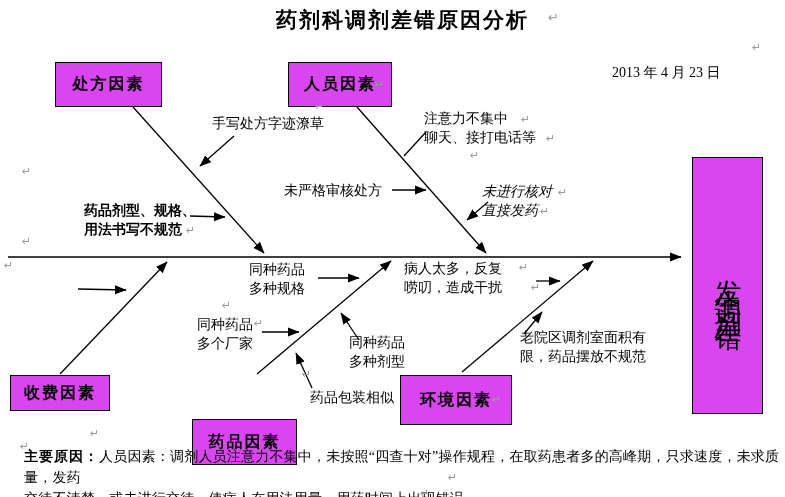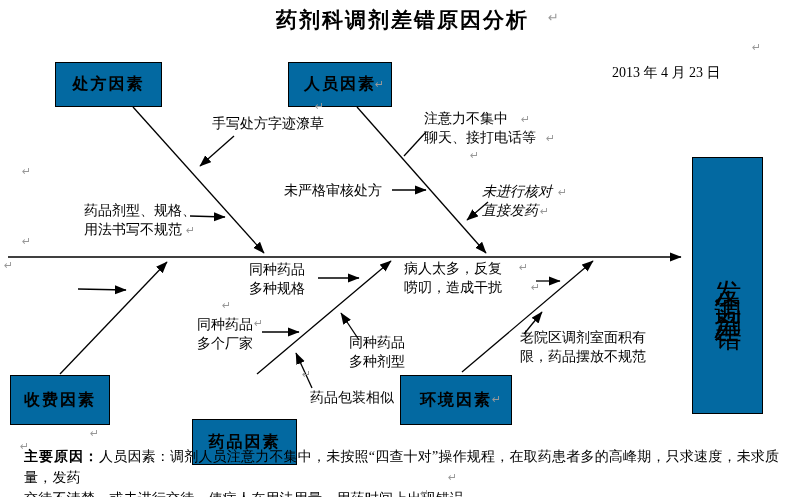--- a/index.html
+++ b/index.html
@@ -1,26 +1,26 @@
 <!DOCTYPE html>
 <html><head>
 <meta charset="utf-8">
 <style>
   html,body{margin:0;padding:0;background:#fff;}
   #page{position:relative;width:785px;height:497px;background:#fff;overflow:hidden;
         font-family:"Liberation Serif", serif;color:#000;}
   .title{position:absolute;top:6px;left:50%;transform:translateX(-46%);
          font-size:21px;font-weight:bold;letter-spacing:2px;white-space:nowrap;}
   .date{position:absolute;top:32px;left:612px;font-size:14px;white-space:nowrap;margin-top:32px;}
-  .box{position:absolute;border:1.5px solid #000;background:#0369a1;
+  .box{position:absolute;border:1.5px solid #000;background:#d946ef;
        display:flex;align-items:center;justify-content:center;
        font-size:16px;font-weight:bold;letter-spacing:2px;box-sizing:border-box;}
   .box-prescription{left:55px;top:62px;width:107px;height:45px;}
   .box-personnel{left:288px;top:62px;width:104px;height:45px;}
-  .box-charging{left:10px;top:375px;width:100px;height:50px;}
+  .box-charging{left:10px;top:375px;width:100px;height:36px;}
   .box-drug{left:192px;top:375px;width:105px;height:46px;margin-top:44px;}
   .box-environment{left:400px;top:375px;width:112px;height:50px;}
   .box-effect{left:692px;top:157px;width:71px;height:257px;border-width:1.5px;}
   .effect-text{writing-mode:vertical-rl;font-size:27px;font-weight:400;
                letter-spacing:9px;line-height:1;}
   .lbl{position:absolute;font-size:14px;line-height:19px;white-space:nowrap;}
   .lbl.tall{line-height:22px;}
   svg.lines{position:absolute;left:0;top:0;}
   .pm{position:absolute;color:#999;font-size:11px;line-height:11px;
       font-family:"DejaVu Sans", sans-serif;}
@@ -79,21 +79,21 @@
   <div class="box box-environment">
     <span>环境因素</span>
   </div>
   <div class="box box-effect">
     <span class="effect-text">发生调剂差错</span>
   </div>
 
   <div class="lbl" style="left:212px;top:114px;">
     <div>手写处方字迹潦草</div>
   </div>
-  <div class="lbl" style="left:84px;top:201px;">
+  <div class="lbl" style="left:84px;top:201px;font-weight:bold;">
     <div>药品剂型、规格、</div>
     <div>用法书写不规范</div>
   </div>
   <div class="lbl" style="left:424px;top:109px;">
     <div>注意力不集中</div>
     <div>聊天、接打电话等</div>
   </div>
   <div class="lbl" style="left:284px;top:181px;">
     <div>未严格审核处方</div>
   </div>

